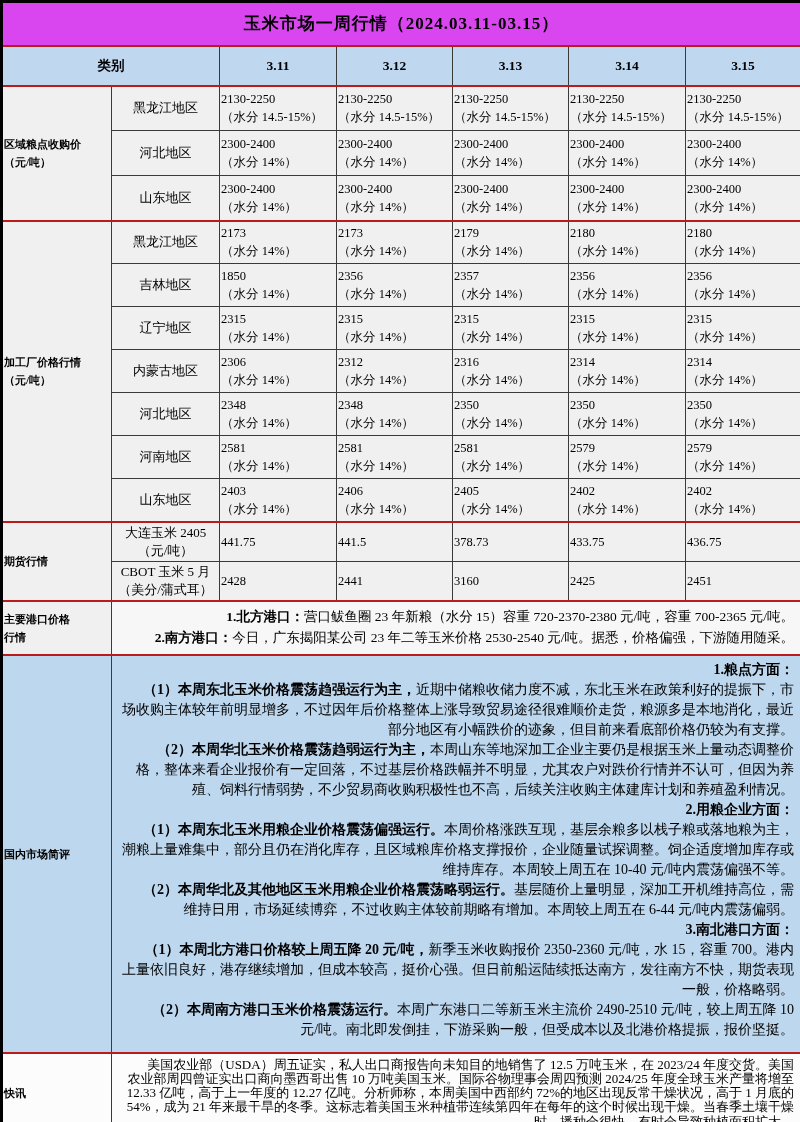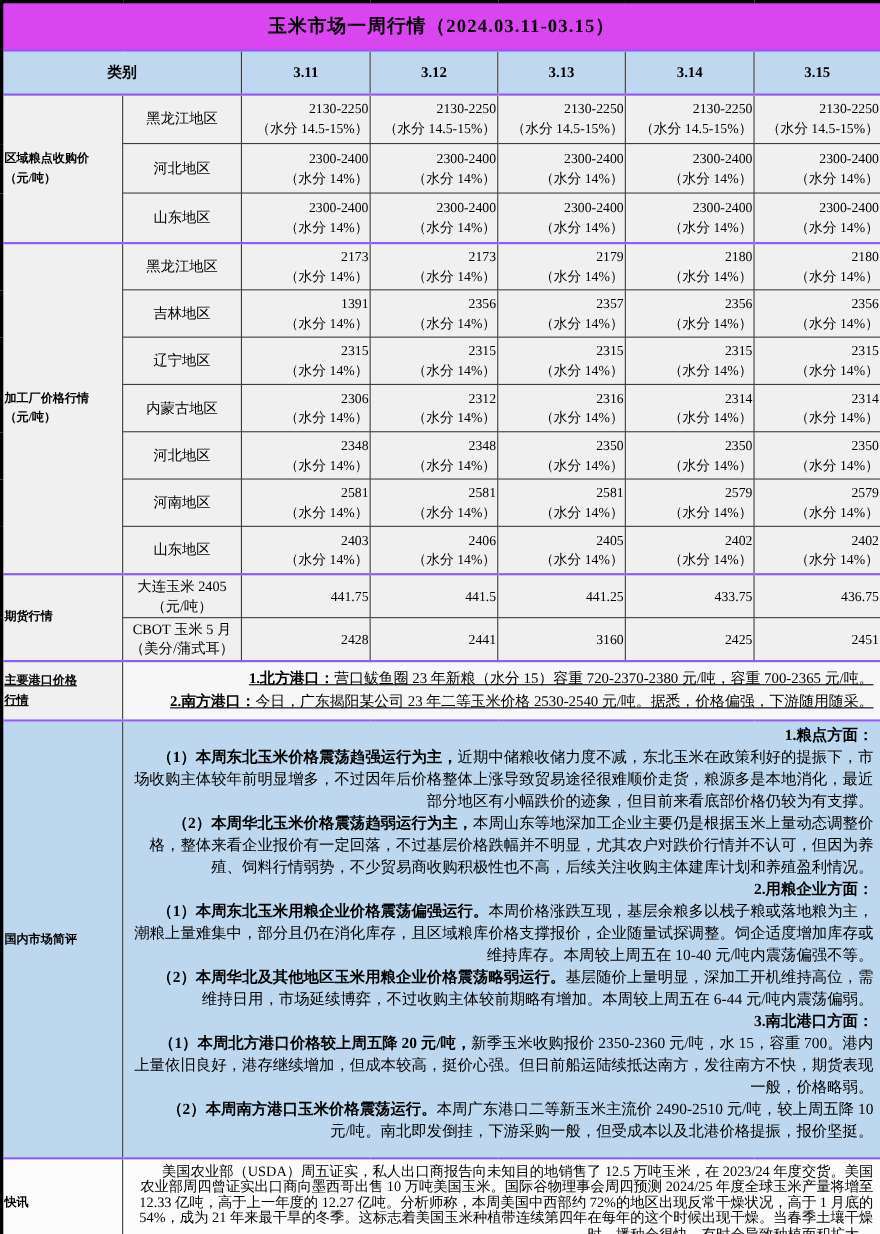--- a/index.html
+++ b/index.html
@@ -1,44 +1,44 @@
 <!DOCTYPE html>
 <html><head>
 <meta charset="utf-8">
 <style>
   html,body{margin:0;padding:0;background:#ffffff;}
   body{width:800px;font-family:"Liberation Serif","DejaVu Serif",serif;color:#000;}
   table{width:800px;border-collapse:collapse;table-layout:fixed;border:3px solid #000;}
   td{border:1px solid #3a3a3a;background:#f0f0f0;vertical-align:middle;overflow:hidden;}
-  tr.thick td{border-top:2px solid #8b5cf6;}
+  tr.thick td{border-top:2px solid #b91c1c;}
 
   td.title{background:#d946ef;text-align:center;font-weight:bold;font-size:17px;letter-spacing:1px;}
   tr.hrow td{background:#c0d7f0;text-align:center;font-weight:bold;font-size:13.5px;}
 
   td.sec{text-align:left;font-weight:bold;font-size:11px;line-height:18px;}
   td.reg{text-align:center;font-size:13px;}
-  td.pc{text-align:right;font-size:12.5px;}
+  td.pc{text-align:left;font-size:12.5px;}
   td.pc .v{line-height:18px;}
   td.pc .n{line-height:18px;}
 
   td.txt{text-align:right;vertical-align:top;padding:4px 6px 4px 4px;}
   td.txt p{margin:0;}
   td.ports{background:#f7f7f7;font-size:13.5px;}
   td.ports p{line-height:21px;text-indent:0.5em;}
   td.review, tr.reviewrow td.sec{background:#bdd7ee;}
   td.review{font-size:14px;}
   td.review p{line-height:20px;}
   td.review p.pnum{text-indent:0.8em;}
   td.review p.psub{text-indent:1.9em;}
   td.flash{background:#fcfcfc;font-size:13px;}
   td.flash p{line-height:14.3px;text-indent:2em;}
   tr.flashrow td.sec{background:#fcfcfc;}
 
   tr.h44{height:44px;} tr.h40{height:40px;} tr.h45{height:45px;} tr.h43{height:43px;}
-  tr.h39{height:39px;} tr.h54{height:54px;text-decoration:underline;} tr.h398{height:398px;} tr.h72{height:72px;}
+  tr.h39{height:39px;} tr.h54{height:54px;} tr.h398{height:398px;} tr.h72{height:72px;}
 </style>
 </head>
 <body>
 
 <table>
 <colgroup>
   <col style="width:110px">
       <col style="width:108px">
       <col style="width:117px">
       <col style="width:116px">
@@ -158,21 +158,21 @@
           <div class="n">（水分 14%）</div>
         </td>
   <td class="pc">
           <div class="v">2180</div>
           <div class="n">（水分 14%）</div>
         </td>
 </tr>
 <tr class="h43">
   <td class="reg">吉林地区</td>
   <td class="pc">
-          <div class="v">1391</div>
+          <div class="v">1850</div>
           <div class="n">（水分 14%）</div>
         </td>
   <td class="pc">
           <div class="v">2356</div>
           <div class="n">（水分 14%）</div>
         </td>
   <td class="pc">
           <div class="v">2357</div>
           <div class="n">（水分 14%）</div>
         </td>
@@ -307,21 +307,21 @@
           <div>大连玉米 2405</div>
           <div>（元/吨）</div>
         </td>
   <td class="pc">
           <div class="v">441.75</div>
         </td>
   <td class="pc">
           <div class="v">441.5</div>
         </td>
   <td class="pc">
-          <div class="v">441.25</div>
+          <div class="v">378.73</div>
         </td>
   <td class="pc">
           <div class="v">433.75</div>
         </td>
   <td class="pc">
           <div class="v">436.75</div>
         </td>
 </tr>
 <tr class="h39">
   <td class="reg">

